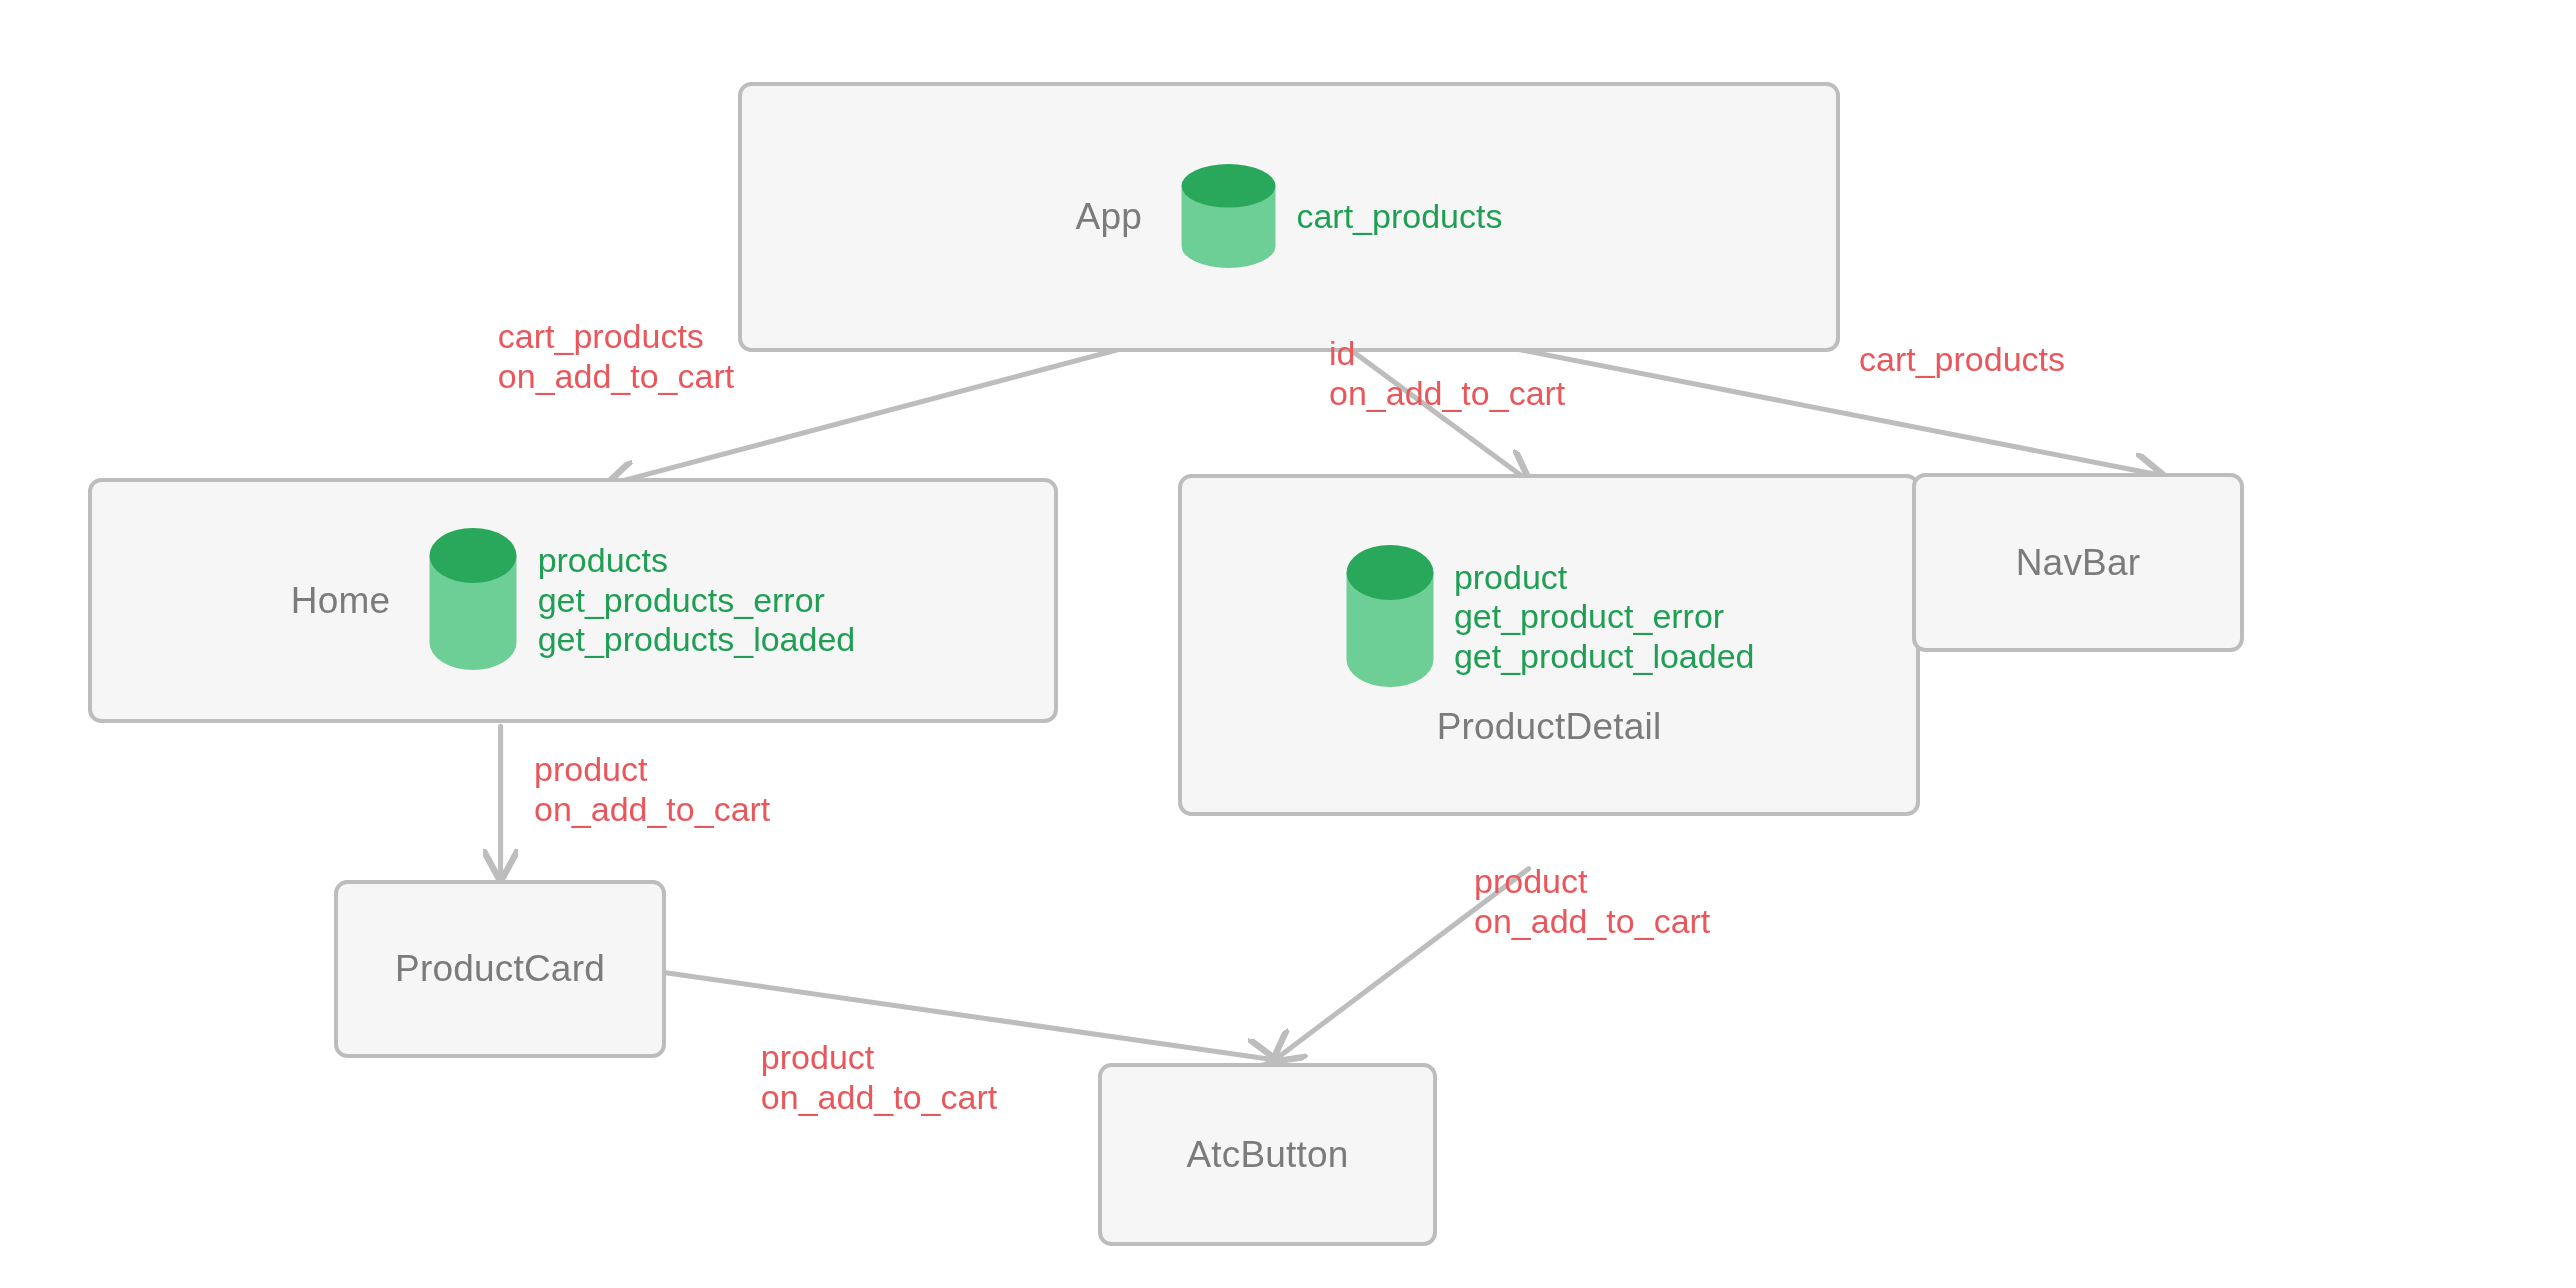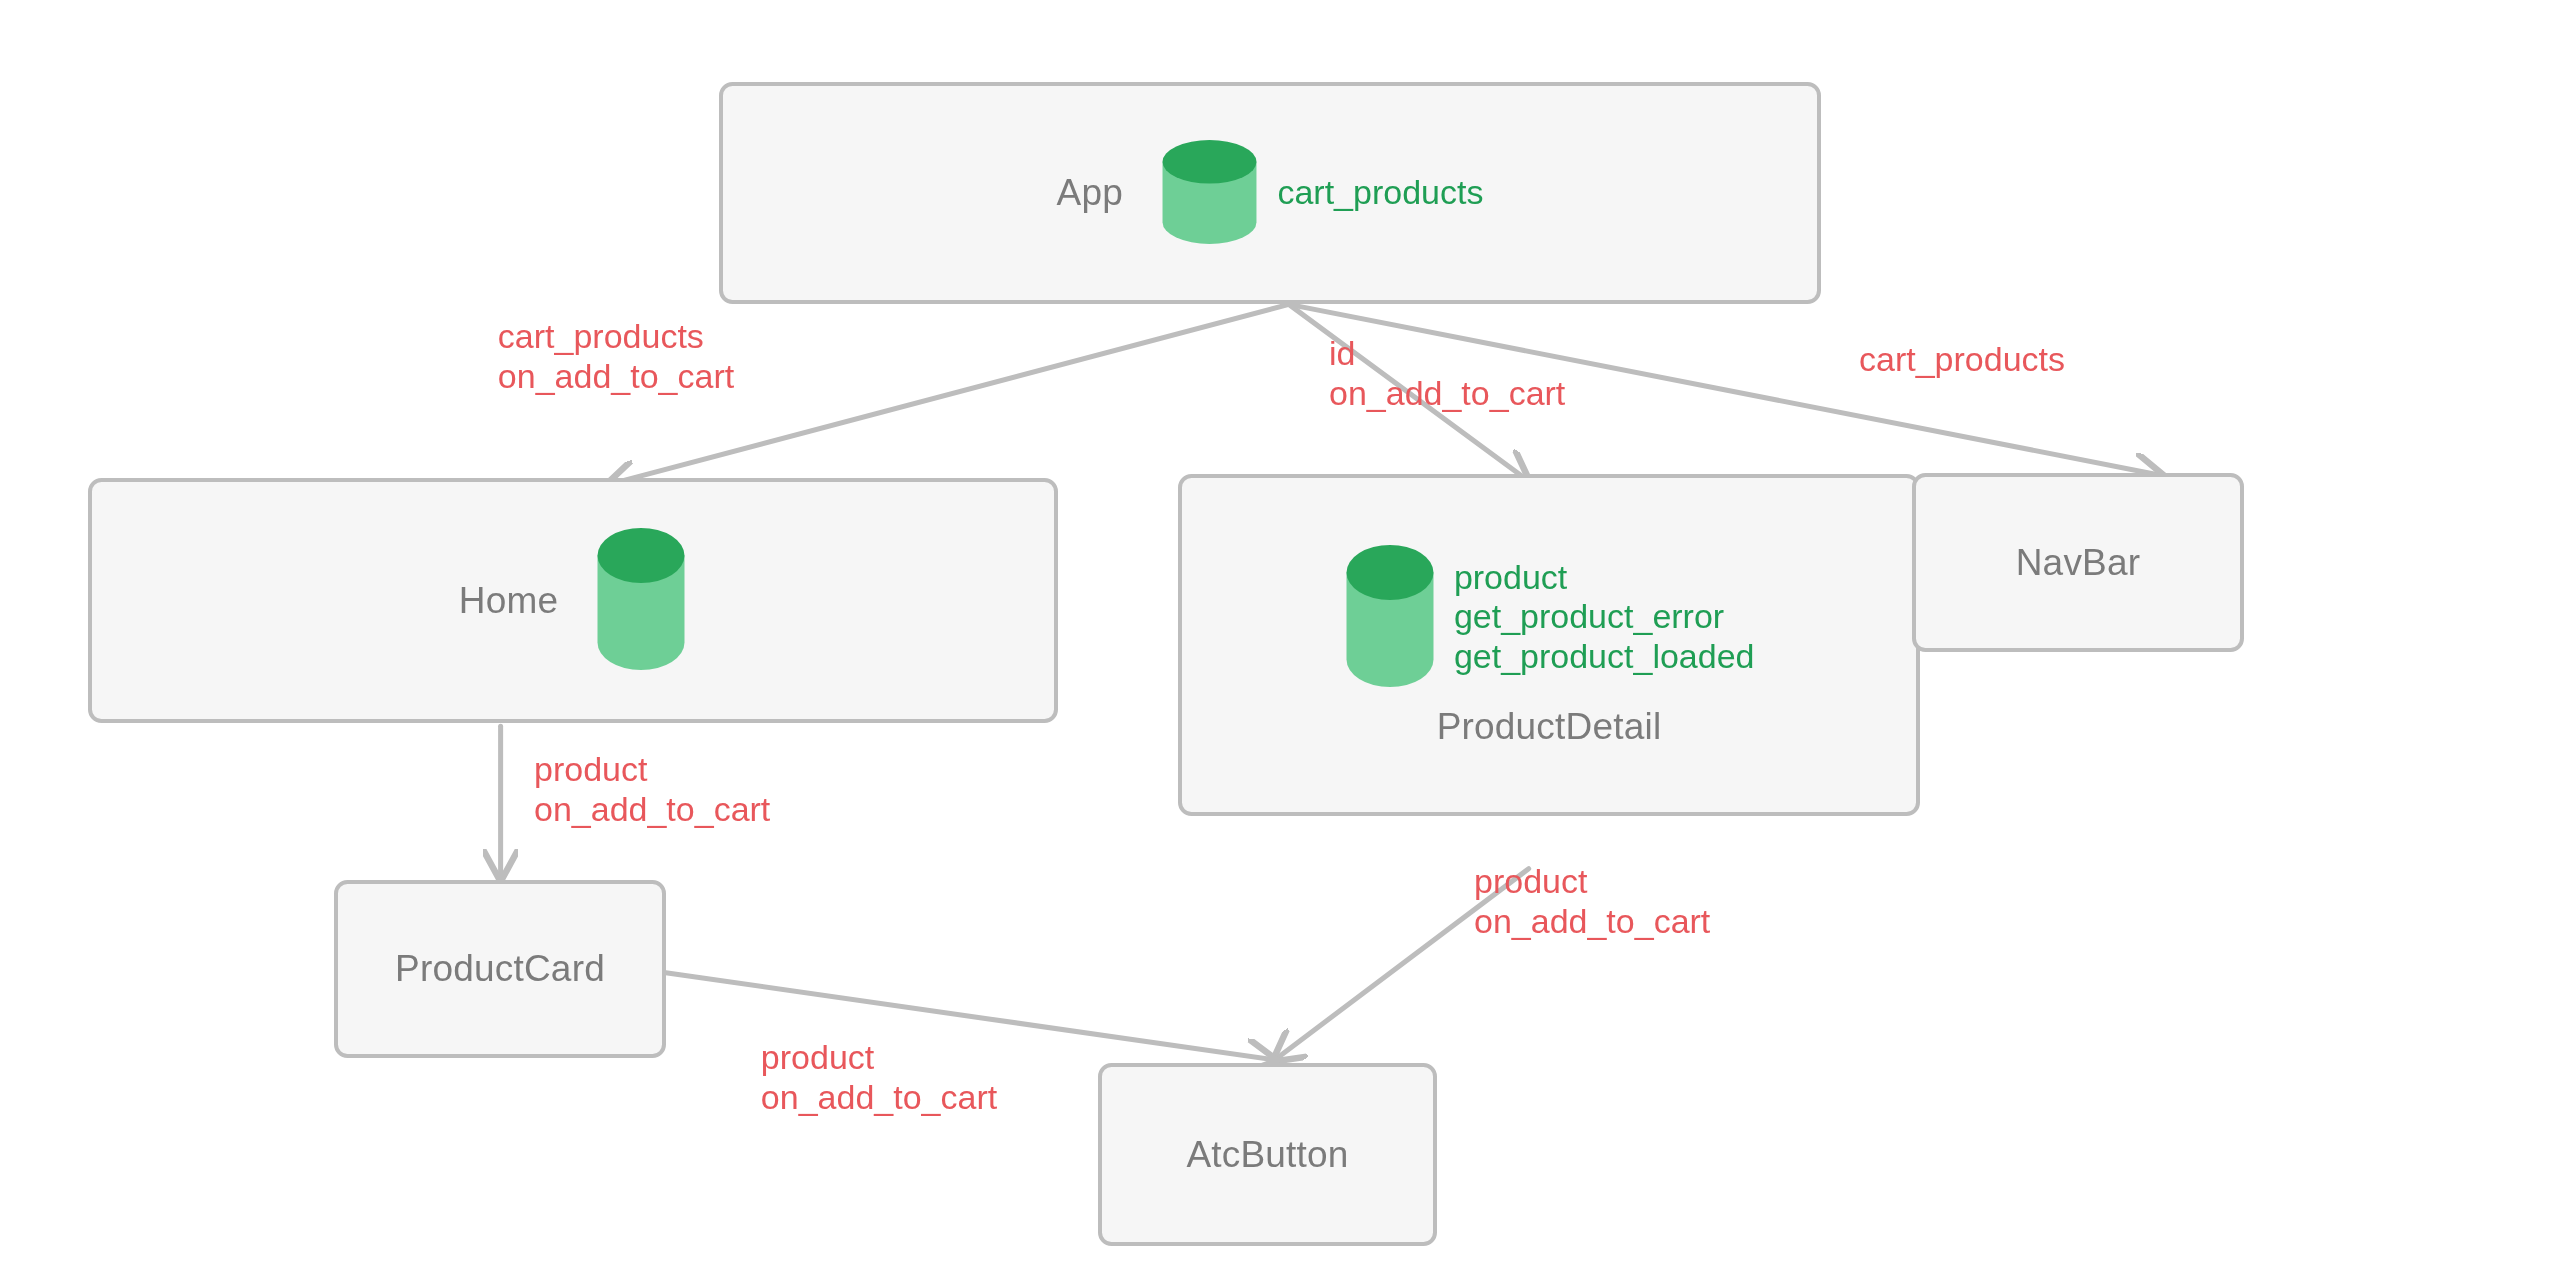--- a/index.html
+++ b/index.html
@@ -142,21 +142,21 @@
   <div class="edge-label" style="left:1474px; top:862px;">
     <span class="prop">product</span>
     <span class="prop">on_add_to_cart</span>
   </div>
 
   <div class="edge-label el-center" style="left:879px; top:1038px;">
     <span class="prop">product</span>
     <span class="prop">on_add_to_cart</span>
   </div>
 
-  <div class="node layout-row" style="left:719px; top:82px; width:1102px; height:222px;">
+  <div class="node layout-row" style="left:738px; top:82px; width:1102px; height:270px;">
     <div class="node-inner">
       <span class="node-title">App</span>
       <div class="state-block">
         <span class="cylinder">
           <svg width="99" height="104" viewBox="0 0 118 124" xmlns="http://www.w3.org/2000/svg">
             <path d="M3 26 L3 98 A56 26 0 0 0 115 98 L115 26 Z" fill="#6ecf96"></path>
             <ellipse cx="59" cy="26" rx="56" ry="26" fill="#29a75a"></ellipse>
           </svg>
         </span>
         <span class="state-names">
@@ -169,20 +169,25 @@
   <div class="node layout-row" style="left:88px; top:478px; width:970px; height:245px;">
     <div class="node-inner">
       <span class="node-title">Home</span>
       <div class="state-block">
         <span class="cylinder">
           <svg width="92" height="148" viewBox="0 0 110 176" xmlns="http://www.w3.org/2000/svg">
             <path d="M3 36 L3 140 A52 33 0 0 0 107 140 L107 36 Z" fill="#6ecf96"></path>
             <ellipse cx="55" cy="36" rx="52" ry="33" fill="#29a75a"></ellipse>
           </svg>
         </span>
+        <span class="state-names">
+          <span class="state-name">products</span>
+          <span class="state-name">get_products_error</span>
+          <span class="state-name">get_products_loaded</span>
+        </span>
       </div>
     </div>
   </div>
 
   <div class="node layout-col" style="left:1178px; top:474px; width:742px; height:342px;">
     <div class="node-inner">
       <div class="state-block">
         <span class="cylinder">
           <svg width="92" height="148" viewBox="0 0 110 176" xmlns="http://www.w3.org/2000/svg">
             <path d="M3 36 L3 140 A52 33 0 0 0 107 140 L107 36 Z" fill="#6ecf96"></path>

